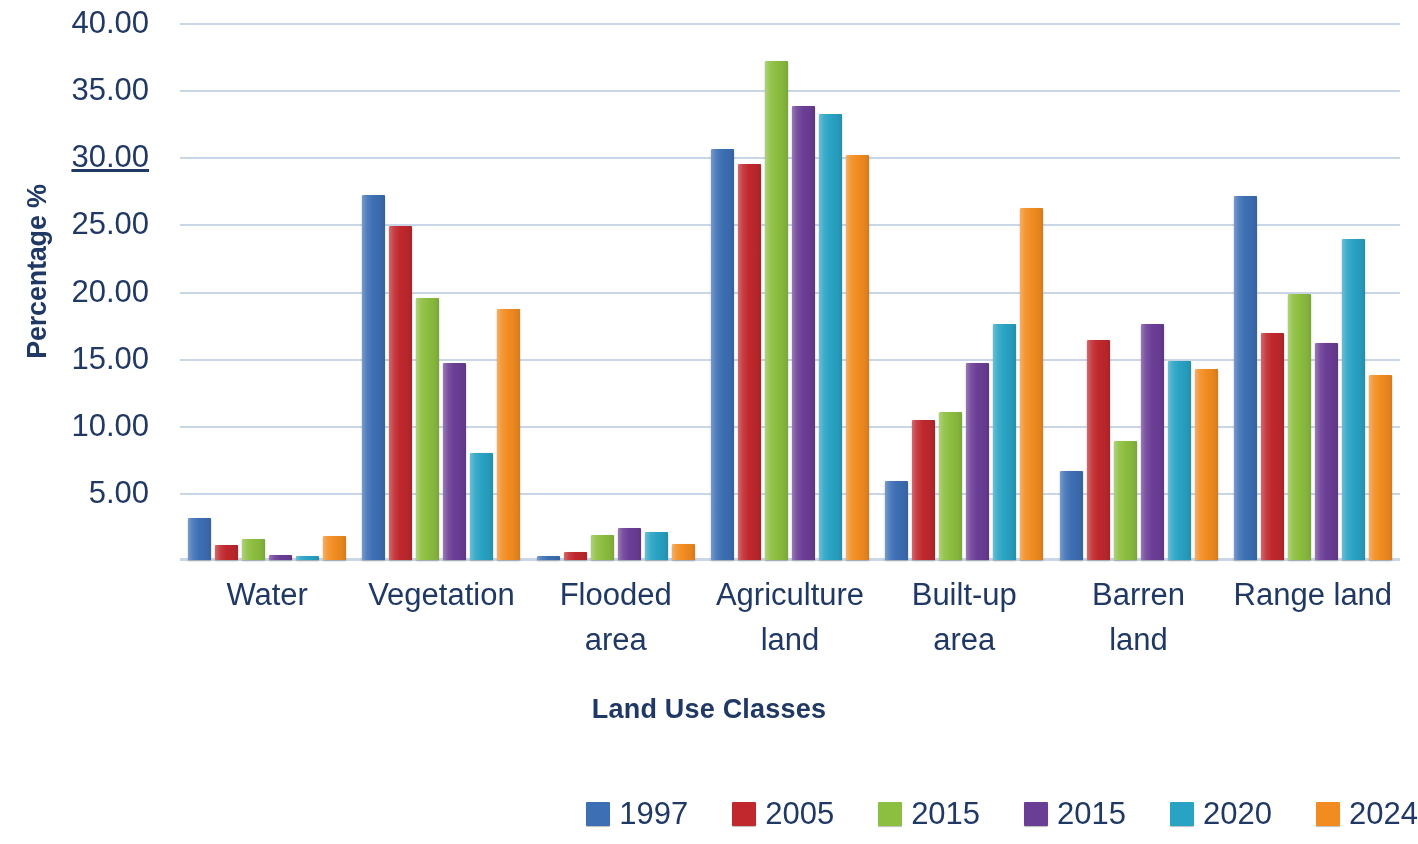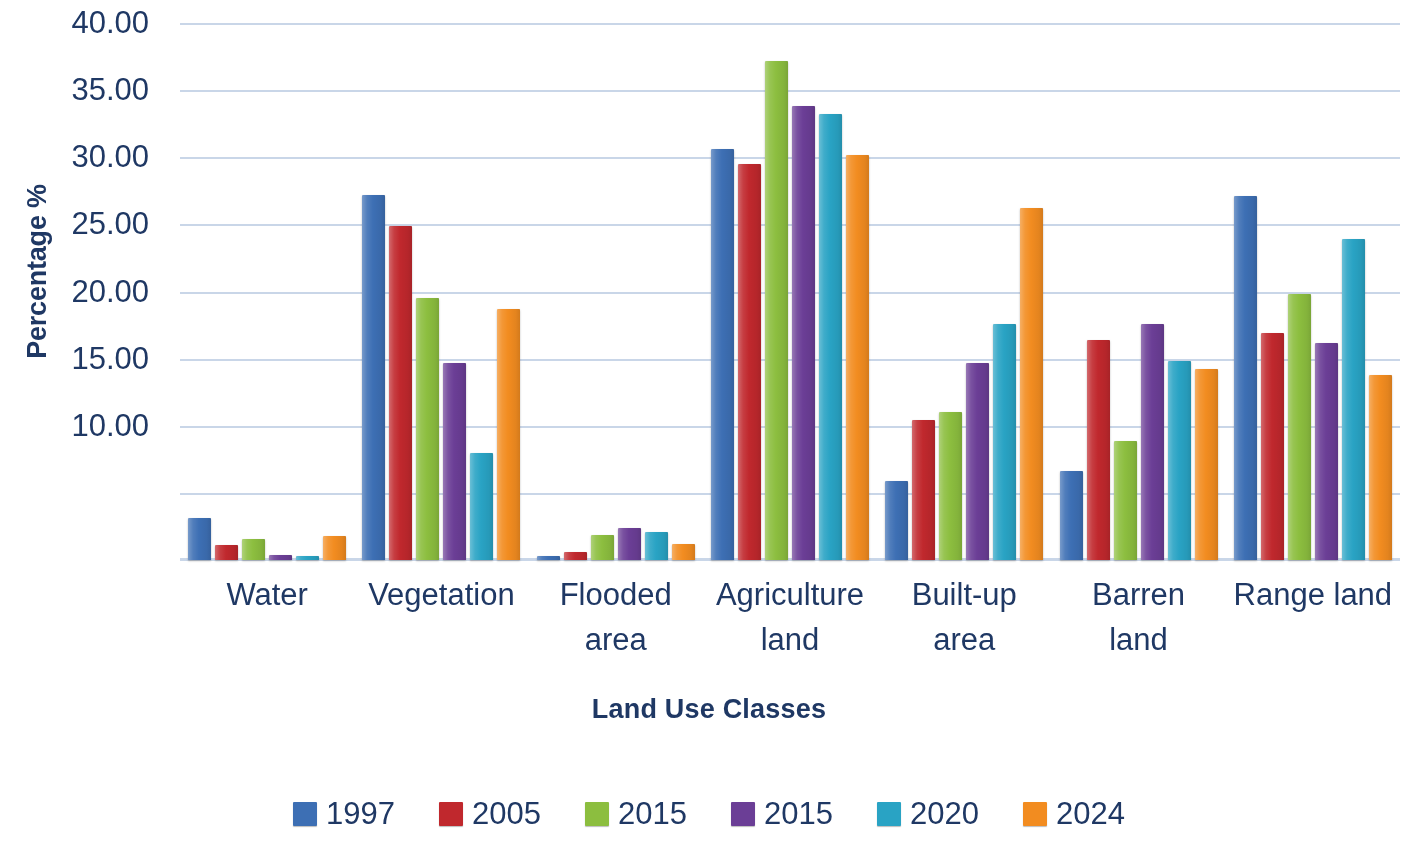--- a/index.html
+++ b/index.html
@@ -124,21 +124,21 @@
     letter-spacing:0.2px;
   }
 
   
   #legend{
     position:absolute;
     left:0px; top:798px;
     width:1418px;
     display:flex;
     flex-direction:row;
-    justify-content:center;
+    justify-content:flex-end;
     align-items:center;
     gap:44px;
   }
   .legend-item{
     display:flex;
     flex-direction:row;
     align-items:center;
     gap:9px;
   }
   .legend-swatch{
@@ -155,25 +155,26 @@
 </head>
 <body>
 
 <div id="chart-root">
 
   <div id="y-axis-title">Percentage %</div>
 
   <div id="y-tick-labels">
       <div class="y-tick-label" style="top: 23px;">40.00</div>
       <div class="y-tick-label" style="top: 90.125px;">35.00</div>
-      <div class="y-tick-label" style="top: 157.25px;">30.00</div>
+      <div class="y-tick-label" style="top: 157.25px; text-decoration: underline;">30.00</div>
       <div class="y-tick-label" style="top: 224.375px;">25.00</div>
       <div class="y-tick-label" style="top: 291.5px;">20.00</div>
       <div class="y-tick-label" style="top: 358.625px;">15.00</div>
       <div class="y-tick-label" style="top: 425.75px; margin-left: 11px;">10.00</div>
+      <div class="y-tick-label" style="top: 492.875px;">5.00</div>
     </div>
 
   <div id="plot-area">
     <div id="gridlines">
         <div class="gridline" style="top: 0px;"></div>
         <div class="gridline" style="top: 67.125px;"></div>
         <div class="gridline" style="top: 134.25px;"></div>
         <div class="gridline" style="top: 201.375px;"></div>
         <div class="gridline" style="top: 268.5px;"></div>
         <div class="gridline" style="top: 335.625px;"></div>

